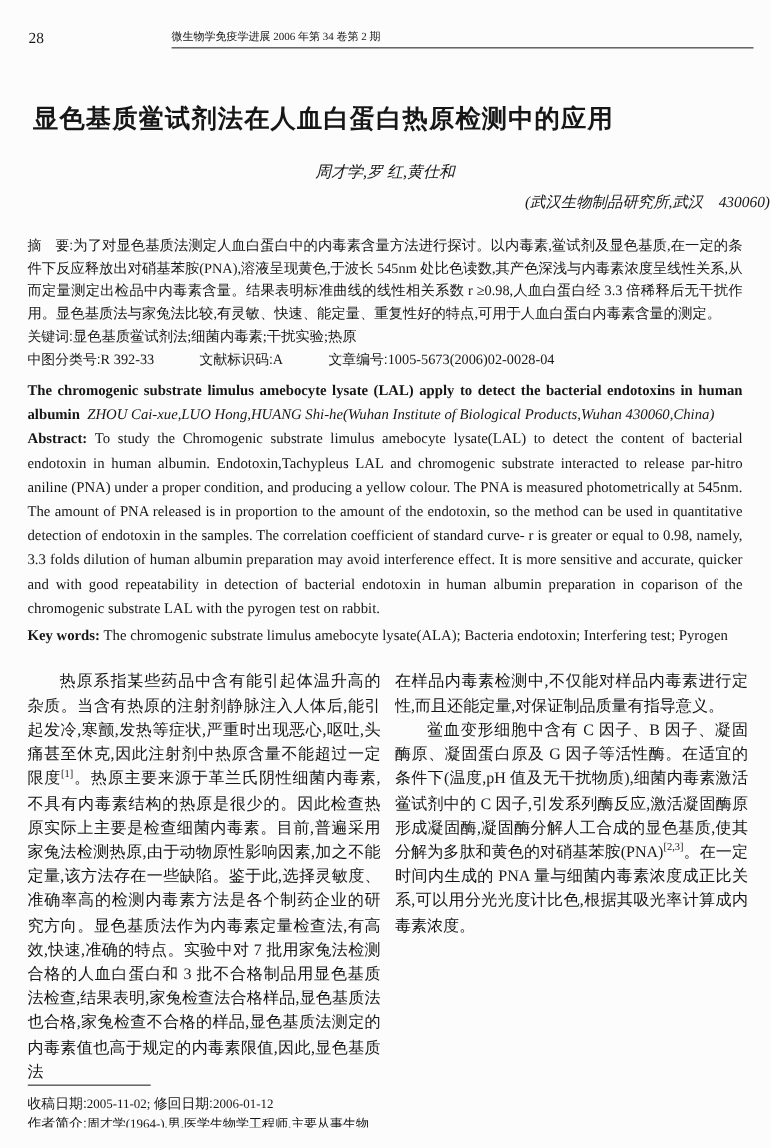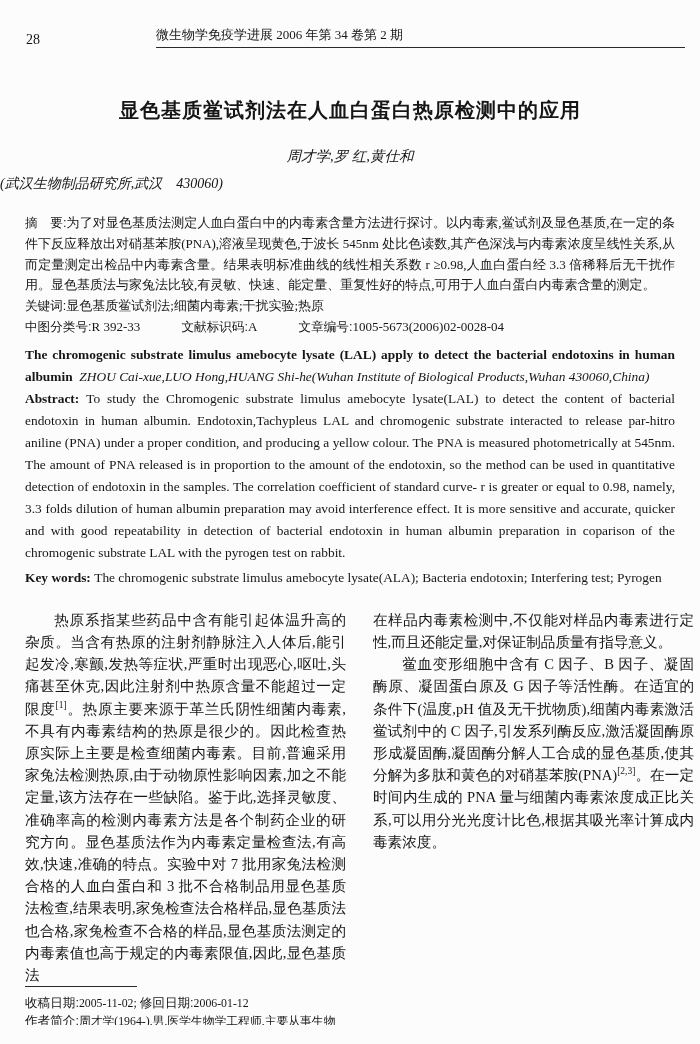--- a/index.html
+++ b/index.html
@@ -16,35 +16,34 @@
   .page-header {
     display: flex; align-items: flex-end;
     padding: 26px 15px 0 26px;
   }
   .page-num { font-size: 14px; width: 130px; flex: 0 0 auto; }
   .journal-line {
     flex: 1;
     display: flex; justify-content: space-between; 
     border-bottom: 1.6px solid #2a2a2a;
     padding-bottom: 3px;
-    font-size: 13px;
+    font-size: 10px;
     white-space: nowrap;
   }
 
   
   .title {
     margin: 50px 30px 0;
-    text-align: center;
-    font-size: 20px;
+    font-size: 23px;
     font-weight: 700;
     letter-spacing: 1px;
     line-height: 1.25;
   }
   .authors { margin-top: 24px; text-align: center; font-size: 14.5px; font-style: italic; }
-  .affiliation { margin-top: 9px; text-align: left; font-size: 14px; font-style: italic; }
+  .affiliation { margin-top: 9px; text-align: right; font-size: 14px; font-style: italic; }
 
   
   .abstract-cn {
     margin: 20px 25px 0;
     font-size: 13px;
     line-height: 20.8px;
   }
   .abstract-cn p { margin: 0; text-align: justify; }
   .hei { font-weight: 400; font-family: "Liberation Sans", "DejaVu Sans", sans-serif; font-size: 12.6px; }
   .meta-row { text-align: center; }
@@ -57,21 +56,21 @@
     font-size: 13.4px;
     line-height: 22px;
   }
   .abstract-en p { margin: 0; text-align: justify; }
   .en-title { font-weight: 700; }
   .en-authors { font-style: italic; }
   .en-kw { margin-top: 3px !important; }
 
   
   .body-cols {
-    display: flex; gap: 27px;
+    display: flex; gap: 13px;
     margin: 20px 25px 0;
     height: 416px;
   }
   .col {
     width: 321px; flex: 0 0 321px;
     font-size: 14.6px;
     line-height: 22.2px;
     text-align: justify;
     display: flex; flex-direction: column;
     overflow: hidden;

